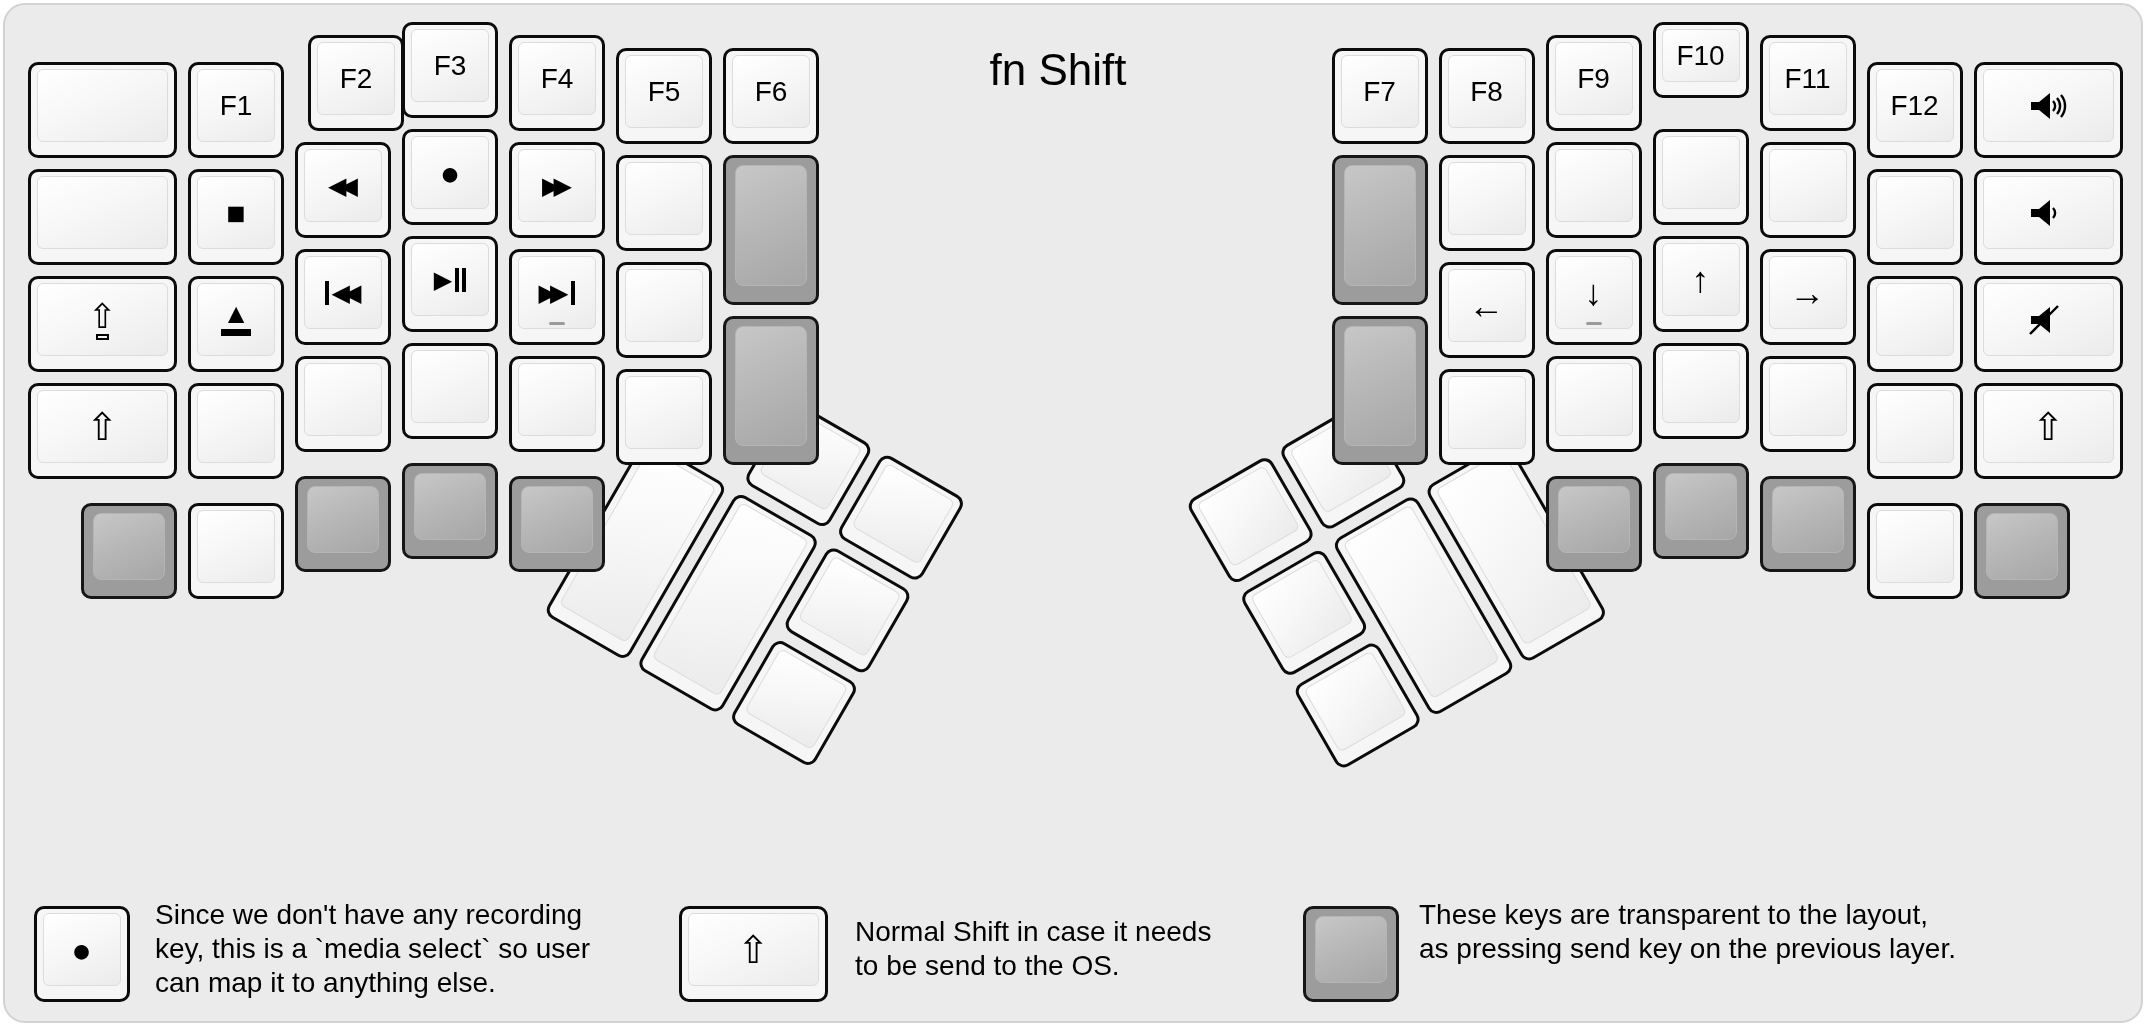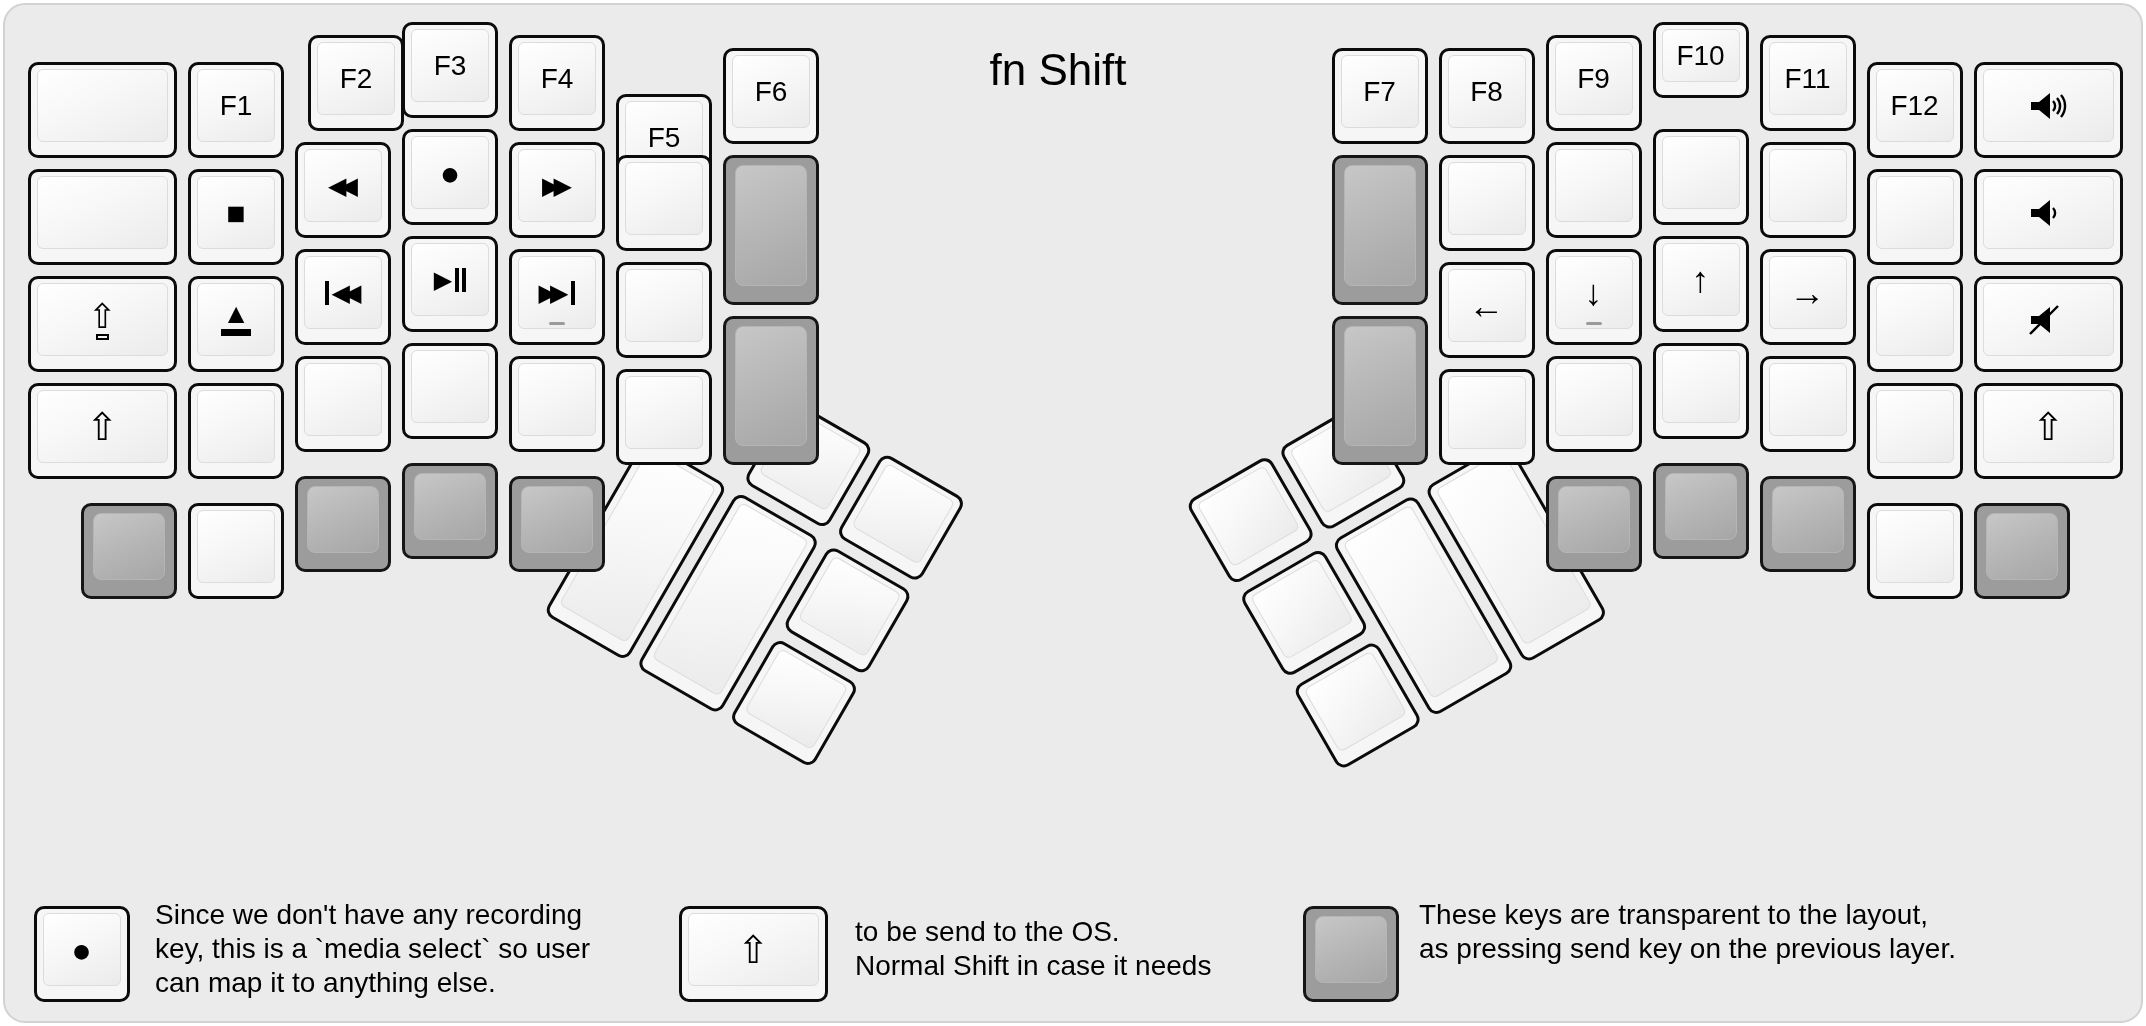--- a/index.html
+++ b/index.html
@@ -88,22 +88,22 @@
 
   <div id="legend-key-0"></div>
   <div class="legend-item-text" id="legend-text-0" style="left: 150px; top: 893px;">
     <span>Since we don't have any recording</span>
     <span>key, this is a `media select` so user</span>
     <span>can map it to anything else.</span>
   </div>
 
   <div id="legend-key-1"></div>
   <div class="legend-item-text" id="legend-text-1" style="left: 850px; top: 910px;">
+    <span>Normal Shift in case it needs</span>
     <span>to be send to the OS.</span>
-    <span>Normal Shift in case it needs</span>
   </div>
 
   <div id="legend-key-2"></div>
   <div class="legend-item-text" id="legend-text-2" style="left: 1414px; top: 893px;">
     <span>These keys are transparent to the layout,</span>
     <span>as pressing send key on the previous layer.</span>
   </div>
 <div class="key" style="left: 22.5px; top: 56.625px; width: 149.5px; height: 96px;">
       <div class="face"></div>
     </div>
@@ -208,21 +208,21 @@
         <span class="hrow">
           <span class="g tri">▶▶</span>
           <span class="vbar"></span>
         </span>
       </div>
       <div class="homing"></div>
     </div>
     <div class="key" style="left: 504px; top: 350.875px; width: 96px; height: 96px;">
       <div class="face"></div>
     </div>
-    <div class="key" style="left: 611px; top: 43.25px; width: 96px; height: 96px; margin-top: 46px;">
+    <div class="key" style="left: 611px; top: 43.25px; width: 96px; height: 96px;">
       <div class="face"></div>
       <div class="legend txt">F5</div>
     </div>
     <div class="key" style="left: 611px; top: 150.25px; width: 96px; height: 96px;">
       <div class="face"></div>
     </div>
     <div class="key" style="left: 611px; top: 257.25px; width: 96px; height: 96px;">
       <div class="face"></div>
     </div>
     <div class="key" style="left: 611px; top: 364.25px; width: 96px; height: 96px;">

